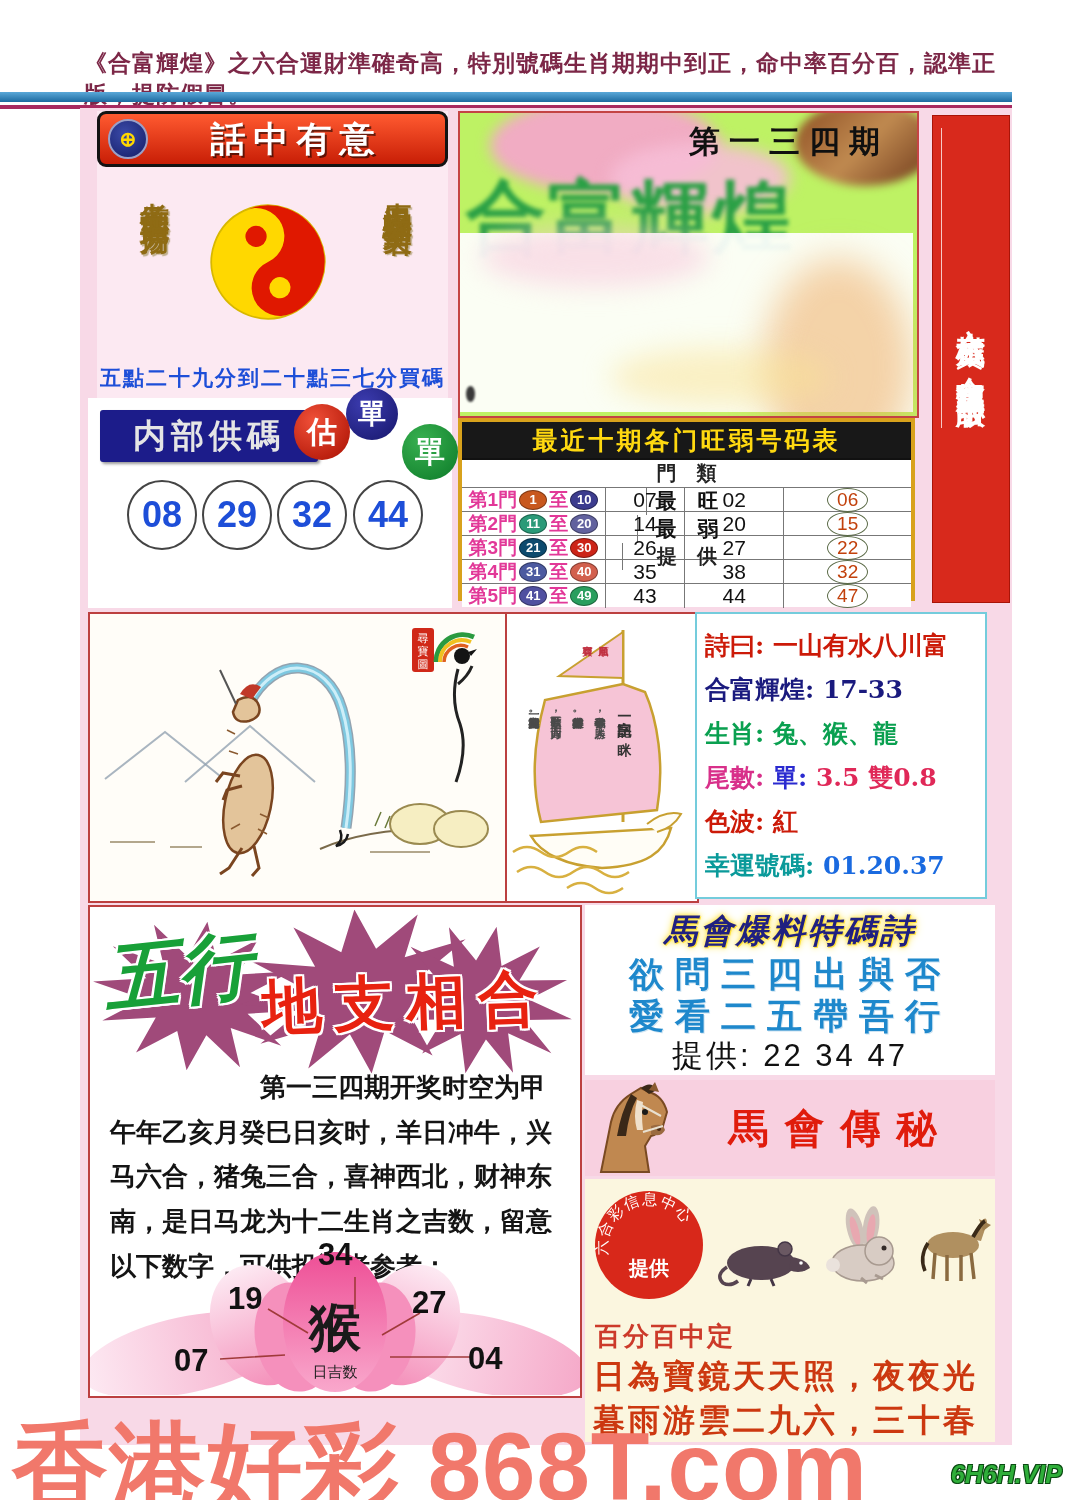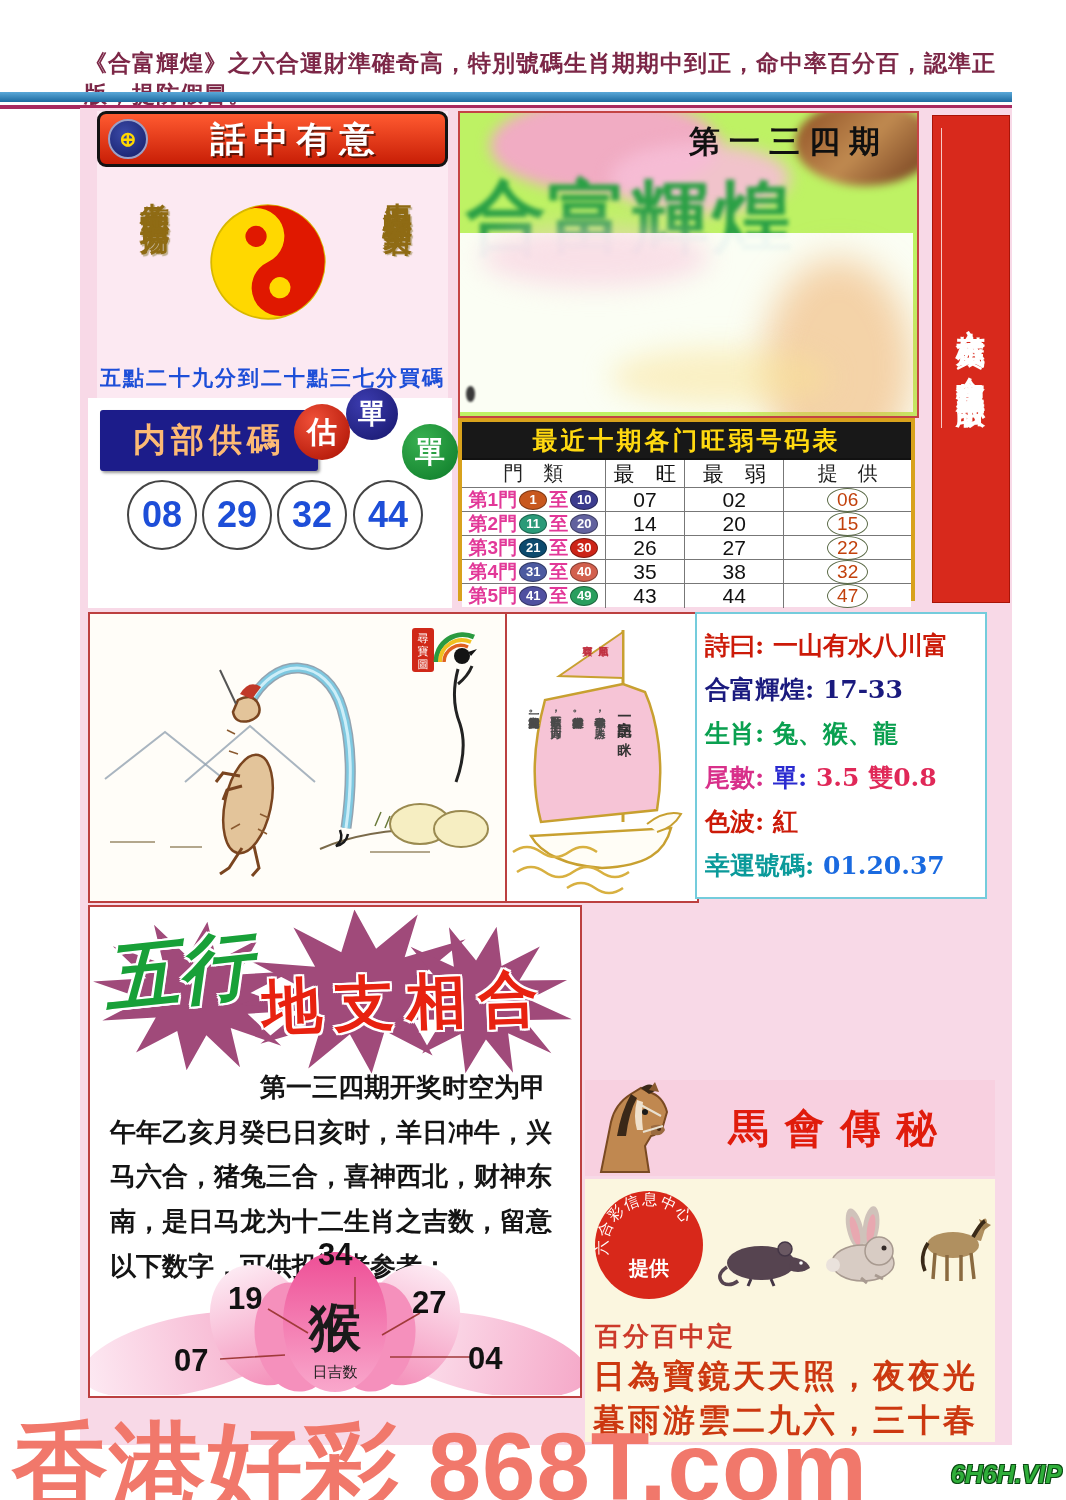--- a/index.html
+++ b/index.html
@@ -20,21 +20,21 @@
   .hzyy-logo{width:36px;height:36px;margin-left:8px;border-radius:50%;background:radial-gradient(circle at 40% 35%,#3a4aa8,#141c66);
              border:2px solid #9aa0c8;color:#ffd800;font-size:20px;font-weight:bold;display:flex;align-items:center;justify-content:center;}
   .hzyy-title{flex:1;text-align:center;color:#fff;font-size:35px;font-weight:bold;letter-spacing:8px;
               text-shadow:2px 2px 0 rgba(0,0,0,.55);}
   .vtext{writing-mode:vertical-rl;font-size:29px;font-weight:bold;color:#8f6b14;letter-spacing:4px;
          text-shadow:1.5px 1.5px 1px #c0b090;}
   .hzyy-bottom{left:0;top:253px;width:351px;text-align:center;color:#1d4ed8;font-size:21px;font-weight:bold;letter-spacing:2px;}
 
   
   .neibu{left:88px;top:398px;width:364px;height:210px;background:#fff;}
-  .neibu-banner{left:12px;top:12px;width:218px;height:61px;background:#1c1c8a;color:#fdba74;font-size:33px;font-weight:bold;
+  .neibu-banner{left:12px;top:12px;width:218px;height:52px;background:#1c1c8a;color:#e5e5e5;font-size:33px;font-weight:bold;
                 letter-spacing:5px;display:flex;align-items:center;justify-content:center;border-radius:3px;box-shadow:2px 2px 3px #999;}
   .badge{border-radius:50%;color:#fff;font-weight:bold;display:flex;align-items:center;justify-content:center;}
   .badge-gu{left:206px;top:6px;width:56px;height:56px;font-size:30px;background:radial-gradient(circle at 35% 30%,#f05038,#a80e00);z-index:2;}
   .badge-dan1{left:258px;top:-10px;width:52px;height:52px;font-size:28px;background:radial-gradient(circle at 35% 30%,#3c3cb0,#16166a);}
   .badge-dan2{left:314px;top:26px;width:56px;height:56px;font-size:30px;background:radial-gradient(circle at 35% 30%,#38b050,#0c7a28);z-index:3;}
   .num-ball{top:82px;width:66px;height:66px;border:2px solid #444;border-radius:50%;background:#fff;
             color:#1d4ed8;font-size:36px;font-weight:bold;display:flex;align-items:center;justify-content:center;}
 
   
   .issuebox{left:458px;top:111px;width:457px;height:303px;background:#bef264;border:2px solid #c44444;overflow:hidden;}
@@ -42,21 +42,21 @@
   .issue-masked{left:6px;top:52px;width:440px;font-size:80px;font-weight:bold;color:#2aa045;letter-spacing:2px;
                 filter:blur(2px);white-space:nowrap;}
   .issue-overlay{left:0px;top:120px;width:453px;height:179px;background:rgba(255,255,255,0.93);}
   .issue-title{right:28px;top:8px;font-size:31px;font-weight:bold;color:#101010;letter-spacing:9px;z-index:5;}
 
   
   .rtable{left:458px;top:418px;width:457px;height:183px;border:4px solid #d8a21c;background:#181818;box-sizing:border-box;}
   .rtable-title{height:36px;line-height:36px;text-align:center;color:#ffd910;font-size:25px;font-weight:bold;letter-spacing:3px;}
   .grid{background:#fff;border-top:2px solid #111;}
   .trow{display:flex;height:23px;border-top:1.5px solid #777;align-items:center;}
-  .trow.head{height:27px;border-top:none;font-weight:normal;color:#222;font-size:20px;}
+  .trow.head{height:27px;border-top:none;font-weight:bold;color:#222;font-size:20px;flex-direction:column;}
   .c1{width:32%;display:flex;align-items:center;justify-content:center;gap:2px;}
   .c2,.c3{width:17.6%;text-align:center;border-left:1.5px solid #777;}
   .c3{width:22%;}
   .c4{width:28.4%;text-align:center;border-left:1.5px solid #777;}
   .trow .c2,.trow .c3{font-size:21px;color:#111;}
   .door{color:#e23898;font-weight:bold;font-size:19px;}
   .ebadge{display:inline-block;min-width:26px;height:18px;line-height:18px;border-radius:50%;color:#fff;
           font-size:13px;font-weight:bold;text-align:center;border:1px solid rgba(0,0,0,.35);}
   .oval{display:inline-block;border:1.6px solid #5a6a46;border-radius:50%;padding:0 9px;height:22px;line-height:22px;
         font-size:19px;color:#c2410c;}
@@ -338,20 +338,26 @@
         <text x="245" y="140" font-size="15" fill="#222" text-anchor="middle">日吉数</text>
       </svg>
       <div class="lotus-num" style="left:228px;top:0px;">34</div>
       <div class="lotus-num" style="left:138px;top:44px;">19</div>
       <div class="lotus-num" style="left:322px;top:48px;">27</div>
       <div class="lotus-num" style="left:84px;top:106px;">07</div>
       <div class="lotus-num" style="left:378px;top:104px;">04</div>
     </div>
   </div>
 
+  <div class="abs baoliao">
+    <div class="abs baoliao-title">馬會爆料特碼詩</div>
+    <div class="abs baoliao-line" style="top:46px;">欲問三四出與否</div>
+    <div class="abs baoliao-line" style="top:88px;">愛看二五帶吾行</div>
+    <div class="abs baoliao-gong">提供: 22 34 47</div>
+  </div>
 
   <div class="abs chuanmi">
     <svg width="95" height="92" viewBox="0 0 95 92" style="margin-left:6px;">
       <path d="M10,90 L20,40 Q24,22 40,12 L50,6 L58,10 Q72,14 76,30 L72,44 Q68,52 60,54 L54,64 L58,90 Z" fill="#c08850" stroke="#7a4a22" stroke-width="2"></path>
       <path d="M40,12 Q30,30 26,54 L35,54 Q38,30 46,16 Z" fill="#3a2818"></path>
       <path d="M50,6 Q60,-2 66,8 L58,12 Z" fill="#3a2818"></path>
       <path d="M58,8 L64,0 L68,10 Z" fill="#8a5a30"></path>
       <path d="M46,18 Q42,34 46,48 L52,48 Q50,32 52,20 Z" fill="#f5ead8" opacity=".9"></path>
       <circle cx="54" cy="30" r="3" fill="#1a1a1a"></circle>
       <path d="M60,44 Q72,40 74,48 Q70,56 60,52 Z" fill="#9a6a40"></path>

